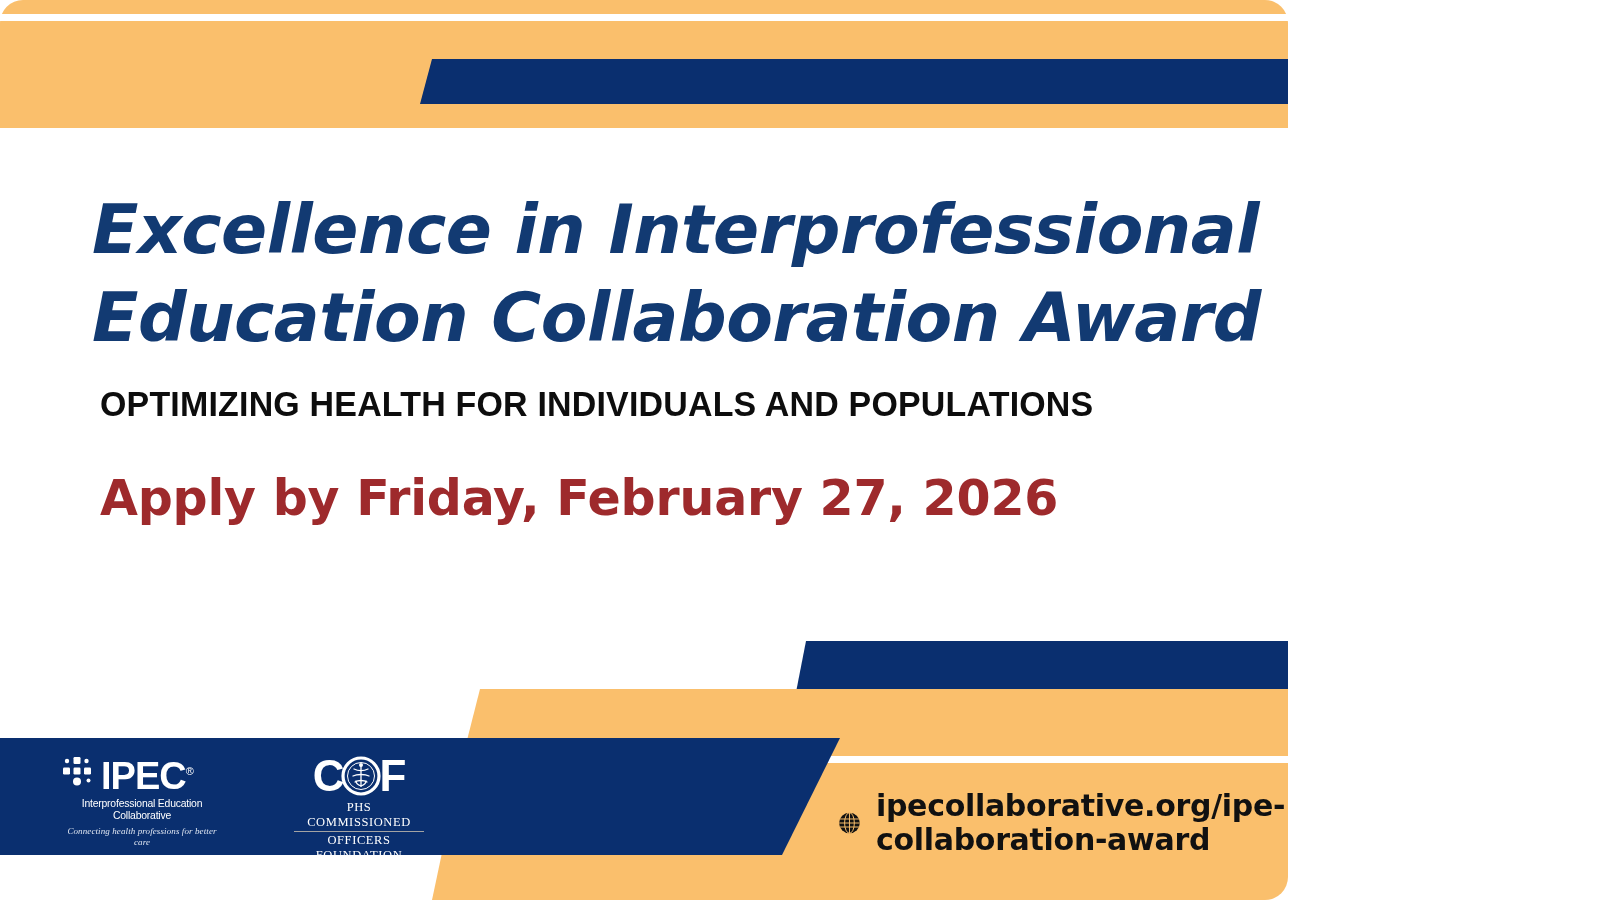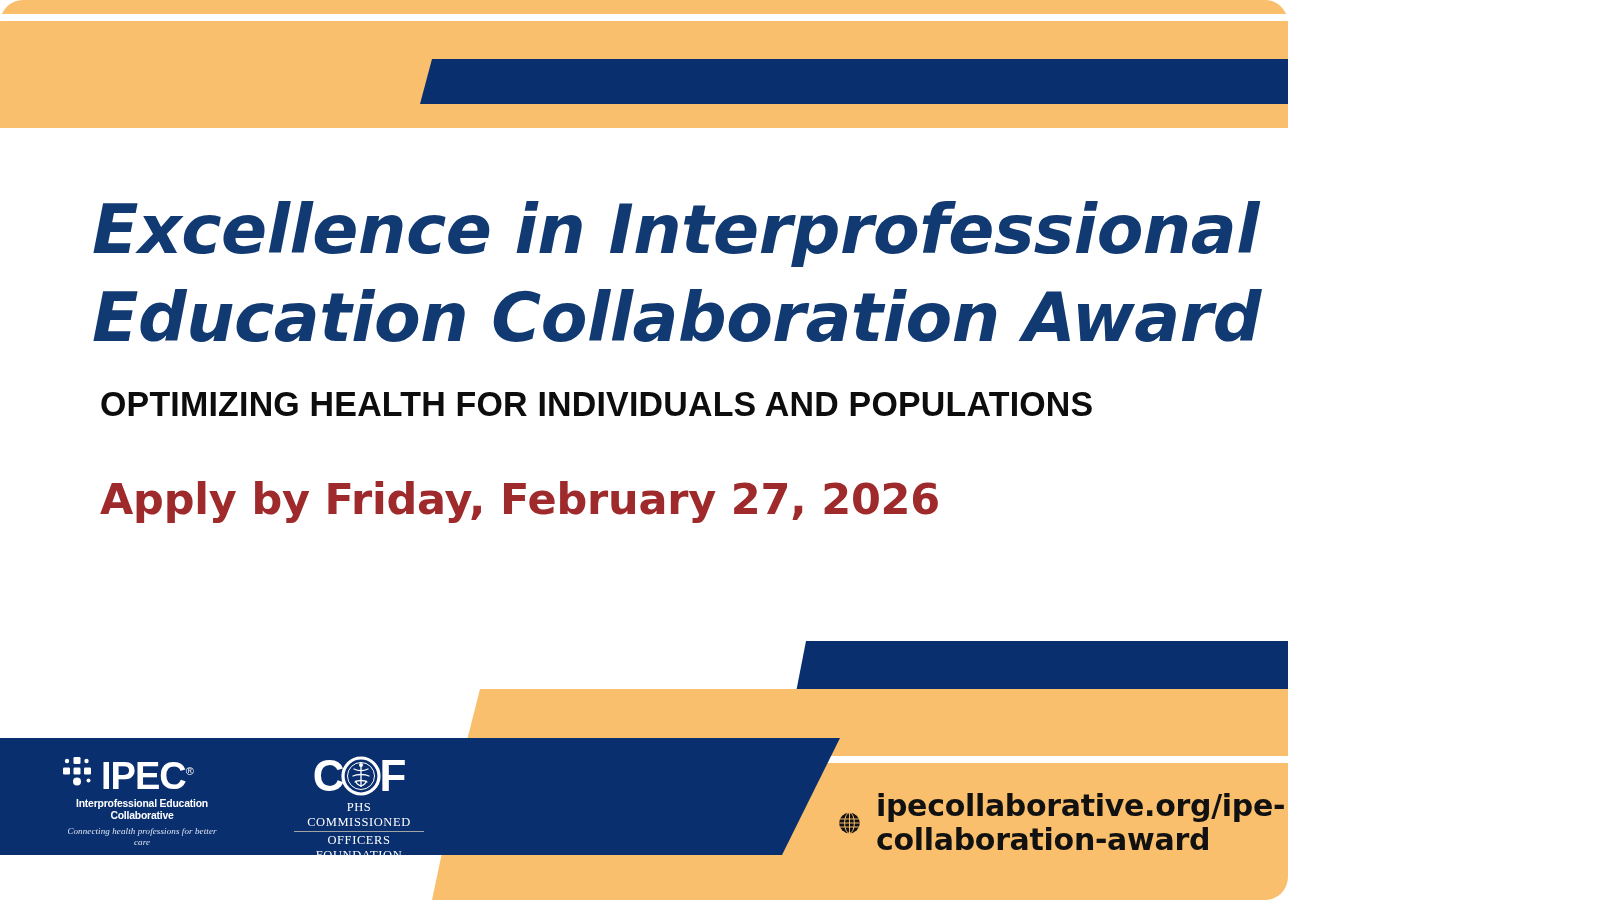--- a/index.html
+++ b/index.html
@@ -51,21 +51,21 @@
     line-height: 40px;
     letter-spacing: 0.2px;
     color: #0d0d0d;
     transform: scaleX(0.97);
     transform-origin: left center;
   }
   #apply-deadline {
     margin: 52px 0 0 8px;
     font-family: "DejaVu Sans", "Liberation Sans", sans-serif;
     font-weight: bold;
-    font-size: 43px;
+    font-size: 49px;
     line-height: 46px;
     letter-spacing: -0.2px;
     color: #9e2a2c;
   }
 
   
   #people-logo {
     position: absolute;
     left: 1288px;
     top: 182px;
@@ -101,21 +101,21 @@
     position: relative;
   }
   #ipec-reg {
     font-size: 11px;
     vertical-align: super;
     font-weight: normal;
   }
   #ipec-fullname {
     margin-top: 3px;
     font-family: "Liberation Sans", sans-serif;
-    font-weight: bold;
+    font-weight: normal;
     font-size: 10.4px;
     line-height: 12px;
     color: #ffffff;
     text-align: center;
     letter-spacing: -0.2px;
   }
   #ipec-tagline {
     margin-top: 4px;
     font-family: "Liberation Serif", serif;
     font-style: italic;

